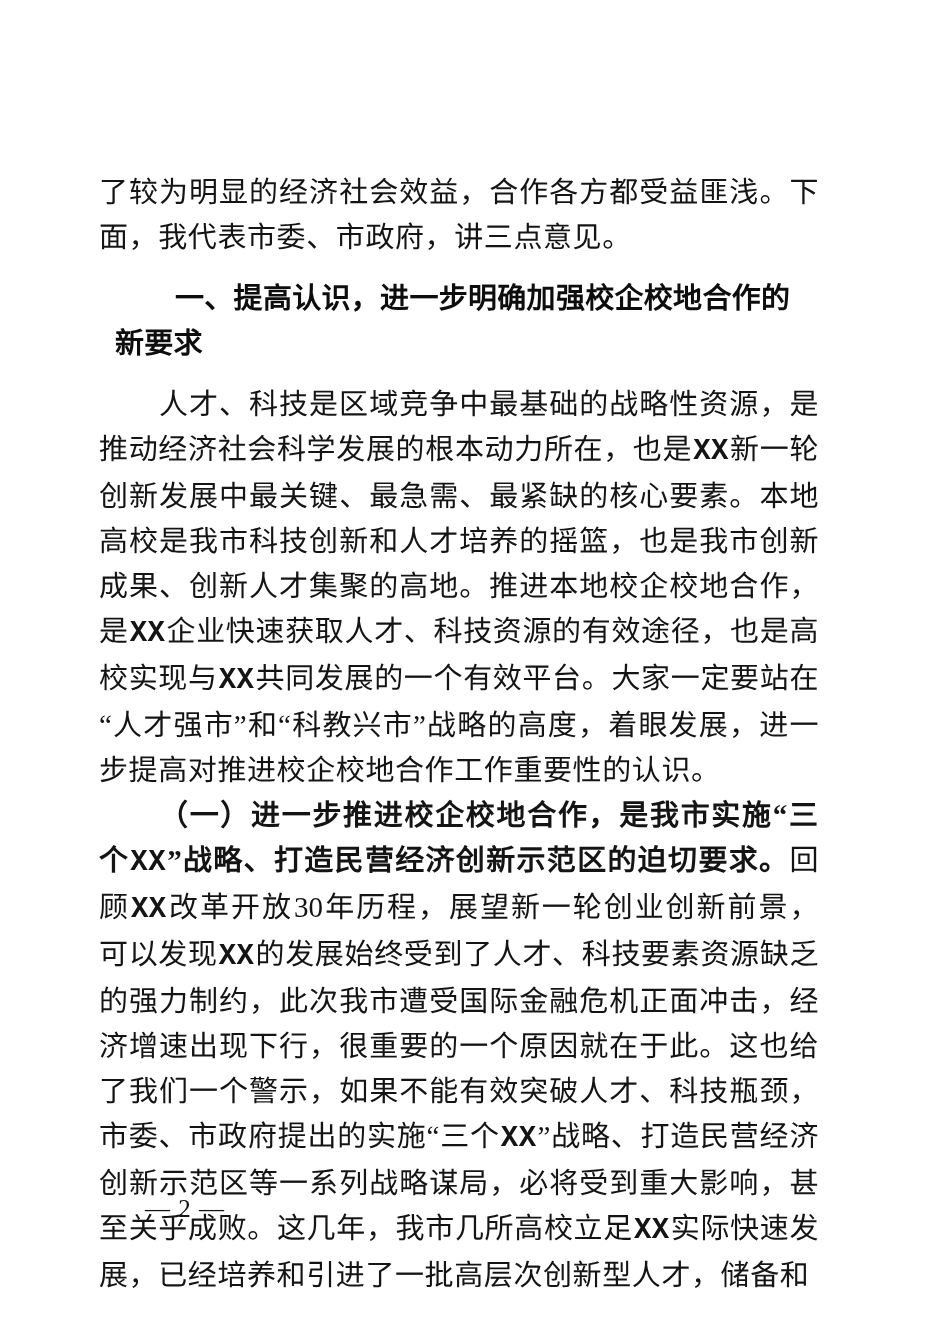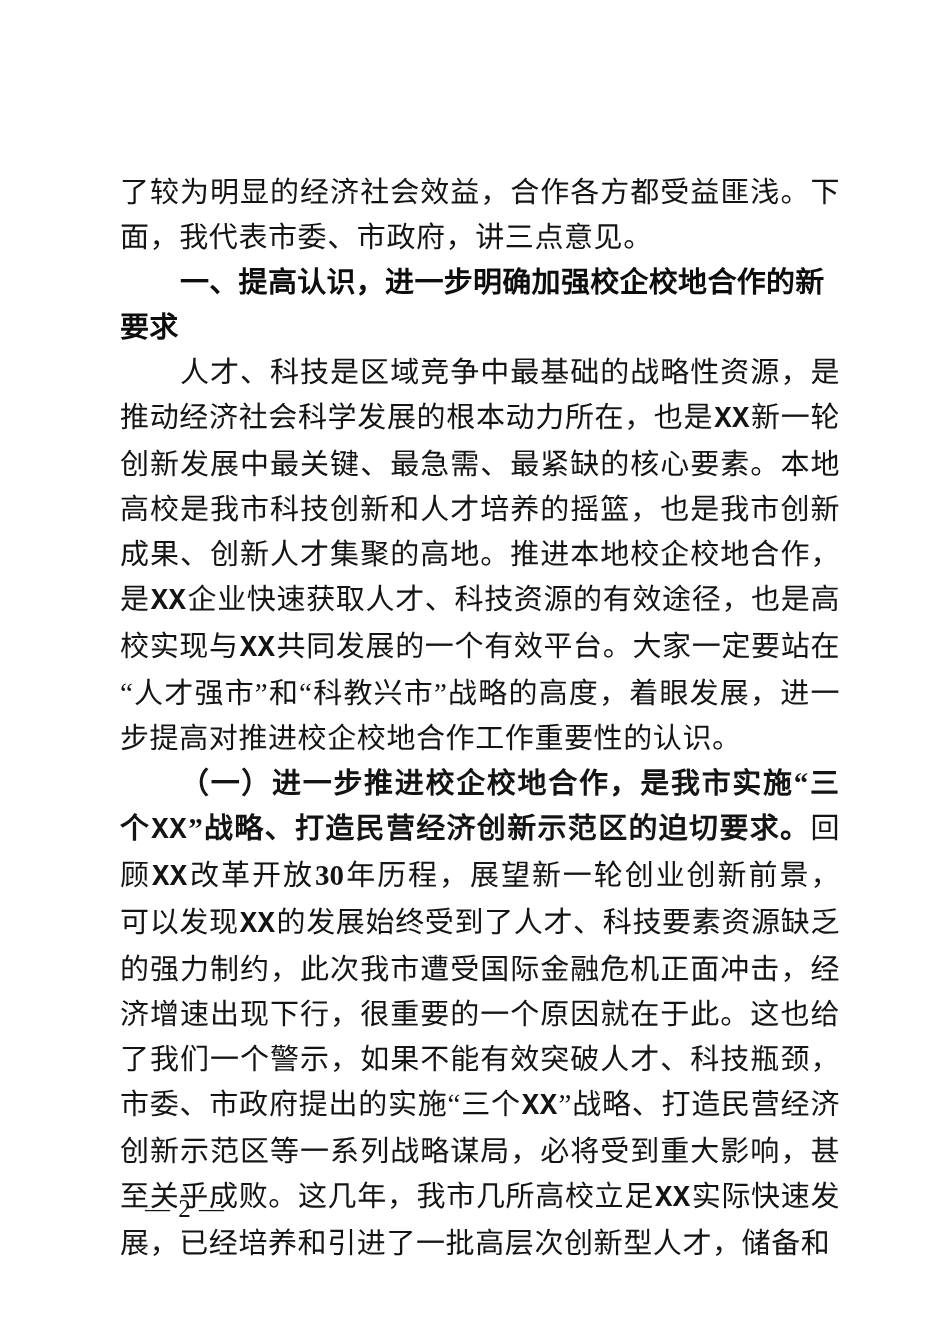--- a/index.html
+++ b/index.html
@@ -15,21 +15,21 @@
   .page {
     position: relative;
     width: 950px;
     height: 1344px;
     background: #ffffff;
     overflow: hidden;
     box-sizing: border-box;
   }
   .content {
     position: absolute;
-    left: 120px;
+    left: 99px;
     top: 170px;
     width: 720px;
   }
   
   .para {
     font-family: "Liberation Serif", "DejaVu Serif", serif;
     font-size: 29px;
     line-height: 45px;
     letter-spacing: 0.6px;
     text-align: justify;
@@ -47,33 +47,33 @@
   }
   
   .lat {
     font-family: Liberation Mono, monospace;
     font-weight: 700;
     letter-spacing: 0.5px;
     padding: 0 1px;
   }
   .num {
     font-family: "Liberation Serif", "DejaVu Serif", serif;
-    font-weight: 700;
+    font-weight: 400;
     letter-spacing: 0;
     padding: 0 1px;
   }
   
   .heading {
     font-family: "Liberation Sans", "DejaVu Sans", sans-serif;
     font-size: 29px;
     line-height: 45px;
     font-weight: 700;
     letter-spacing: 0.3px;
     text-indent: 60px;
-    margin: 0;
+    margin: 16px;
     color: #0d0d0d;
   }
   
   .bold {
     font-weight: 700;
     letter-spacing: 1.1px;
   }
   .bold .lat {
     font-weight: 700;
   }

